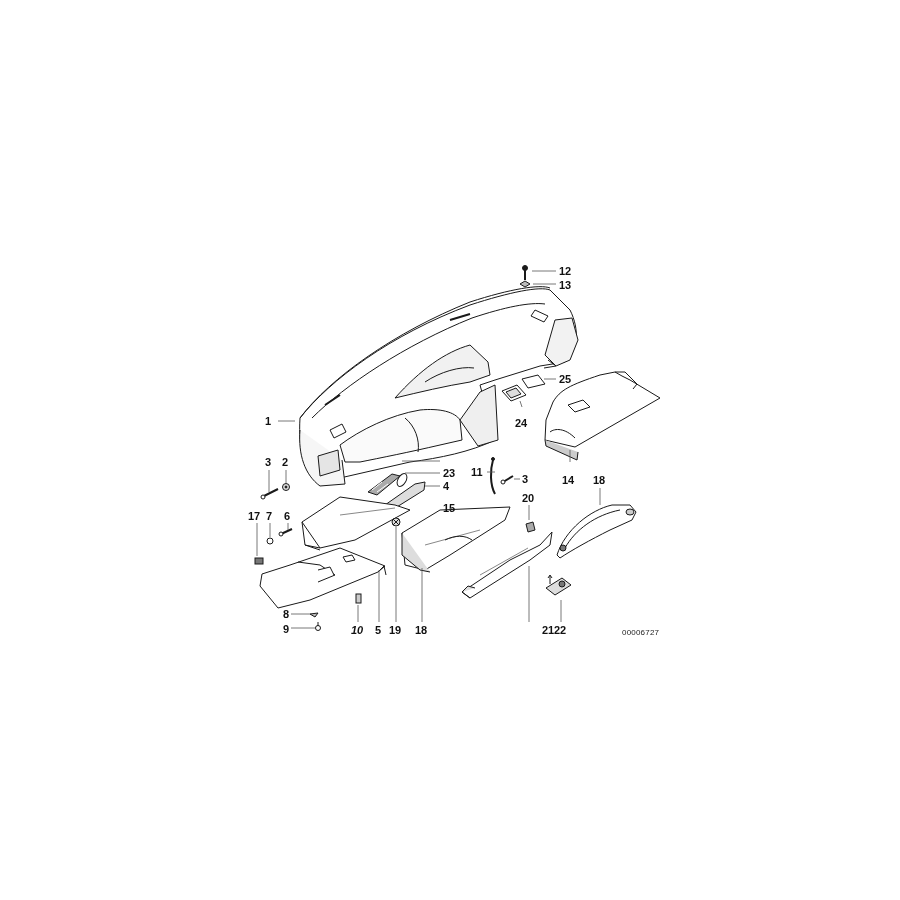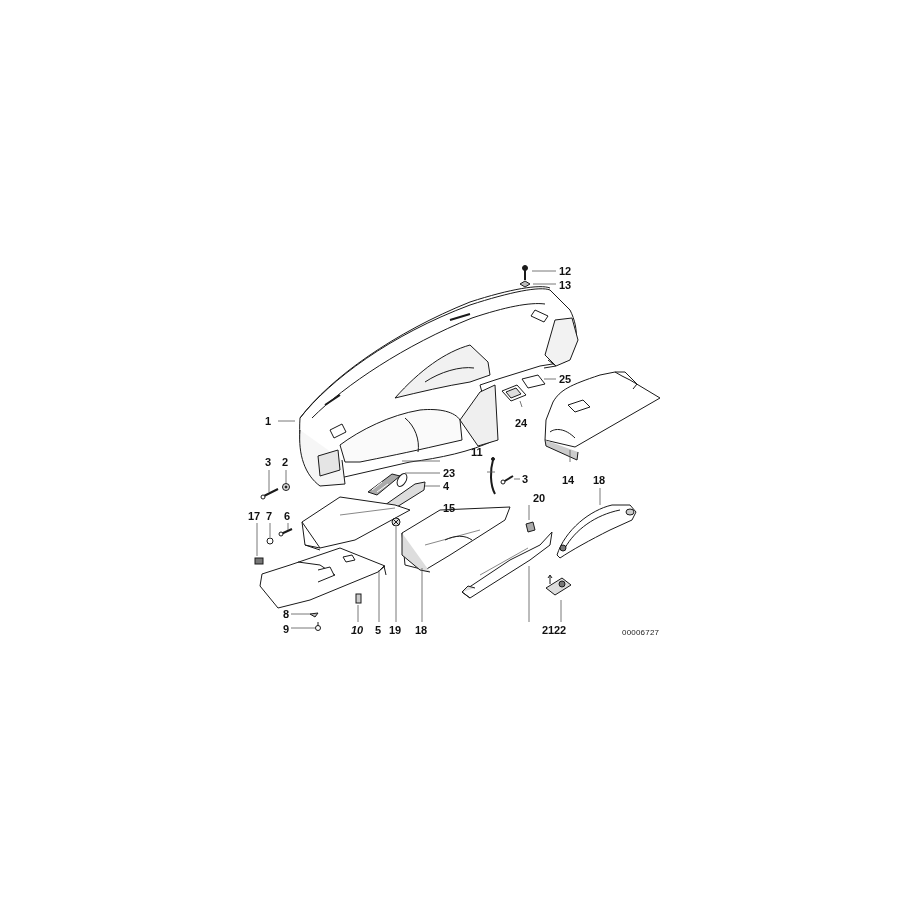--- a/index.html
+++ b/index.html
@@ -195,30 +195,30 @@
 <div class="lbl" style="left:282px;top:456px;">2</div>
 <div class="lbl" style="left:265px;top:456px;">3</div>
 <div class="lbl" style="left:522px;top:473px;">3</div>
 <div class="lbl" style="left:443px;top:480px;">4</div>
 <div class="lbl" style="left:375px;top:624px;">5</div>
 <div class="lbl" style="left:284px;top:510px;">6</div>
 <div class="lbl" style="left:266px;top:510px;">7</div>
 <div class="lbl" style="left:283px;top:608px;">8</div>
 <div class="lbl" style="left:283px;top:623px;">9</div>
 <div class="lbl" style="left:351px;top:624px;font-style:italic;">10</div>
-<div class="lbl" style="left:471px;top:446px;">11</div>
+<div class="lbl" style="left:471px;top:466px;">11</div>
 <div class="lbl" style="left:559px;top:265px;">12</div>
 <div class="lbl" style="left:559px;top:279px;">13</div>
 <div class="lbl" style="left:562px;top:474px;">14</div>
 <div class="lbl" style="left:443px;top:455px;margin-top:47px;">15</div>
 <div class="lbl" style="left:593px;top:474px;">18</div>
 <div class="lbl" style="left:248px;top:510px;text-align:center;">17</div>
 <div class="lbl" style="left:415px;top:624px;">18</div>
 <div class="lbl" style="left:389px;top:624px;">19</div>
-<div class="lbl" style="left:533px;top:492px;">20</div>
+<div class="lbl" style="left:522px;top:492px;">20</div>
 <div class="lbl" style="left:522px;top:624px;margin-left:20px;">21</div>
 <div class="lbl" style="left:554px;top:624px;">22</div>
 <div class="lbl" style="left:443px;top:467px;">23</div>
 <div class="lbl" style="left:515px;top:417px;">24</div>
 <div class="lbl" style="left:559px;top:373px;">25</div>
 
 <div class="ref" style="left:622px;top:628px;">00006727</div>
 
 </div>
 

